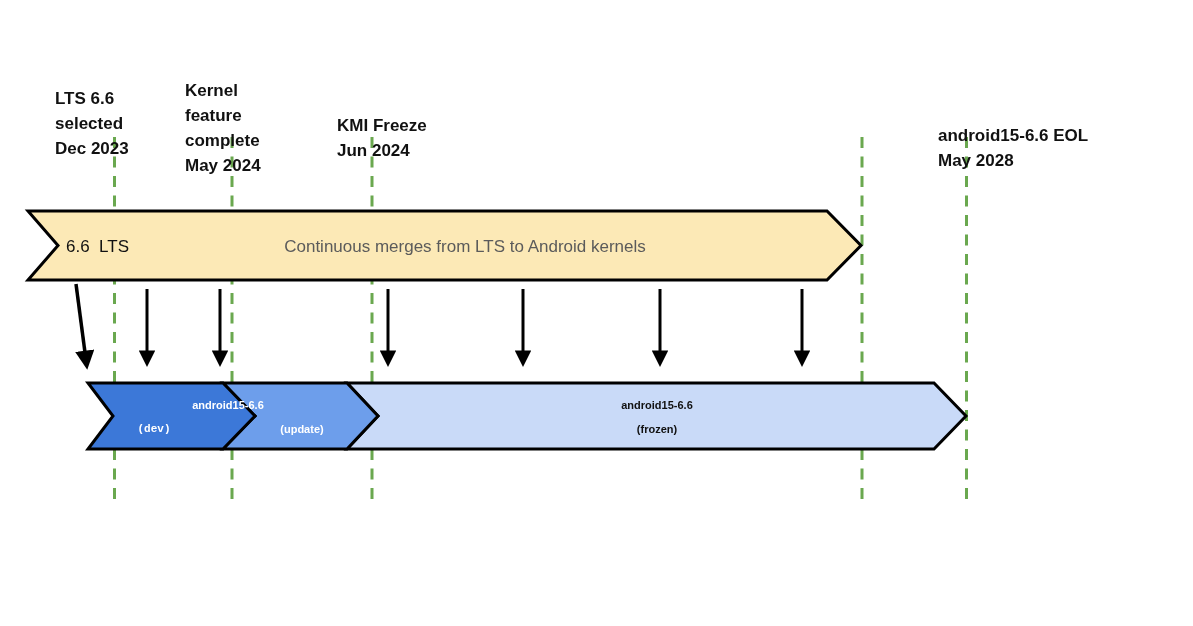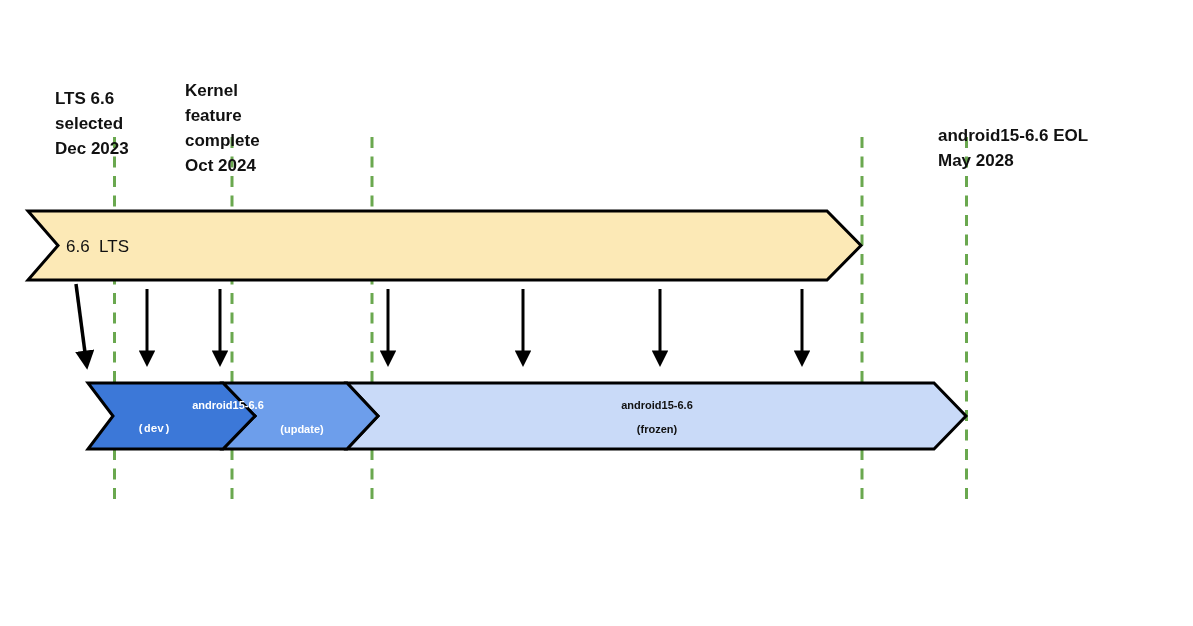--- a/index.html
+++ b/index.html
@@ -99,25 +99,28 @@
     <line x1="660" y1="289" x2="660" y2="362" stroke="#000000" stroke-width="3" marker-end="url(#arrowhead)"></line>
     <line x1="802" y1="289" x2="802" y2="362" stroke="#000000" stroke-width="3" marker-end="url(#arrowhead)"></line>
   </svg>
 
   <div class="milestone-label" style="left:55px; top:46px;">LTS 6.6
 selected
 Dec 2023</div>
   <div class="milestone-label" style="left:185px; top:38px;">Kernel
 feature
 complete
-Oct 2024</div>
+May 2024</div>
+  <div class="milestone-label" style="left:337px; top:73px;">KMI Freeze
+Jun 2024</div>
   <div class="milestone-label" style="left:938px; top:83px;">android15-6.6 EOL
 May 2028</div>
 
   <div class="banner-text banner-version">6.6  LTS</div>
+  <div class="banner-text banner-desc">Continuous merges from LTS to Android kernels</div>
 
   <div class="segment-text seg-white branch-name">android15-6.6</div>
   <div class="segment-text seg-white branch-dev">(dev)</div>
   <div class="segment-text seg-white branch-stable">(update)</div>
   <div class="segment-text seg-black branch-frozen">android15-6.6
 (frozen)</div>
 
 </div>
 
 </body></html>

